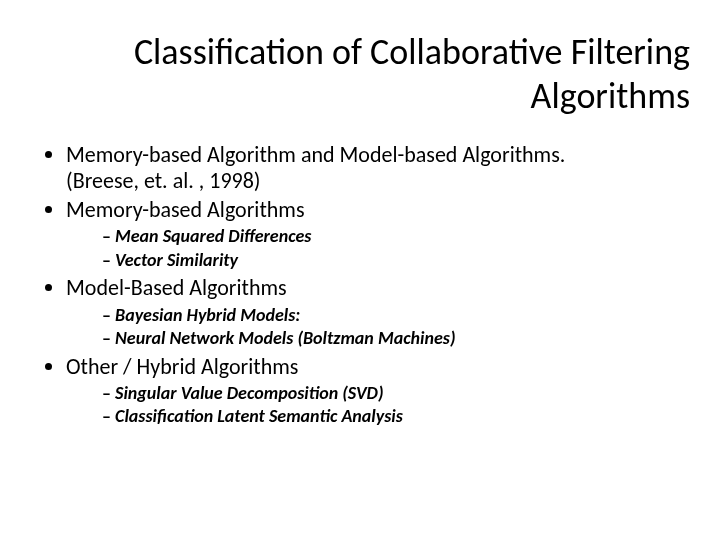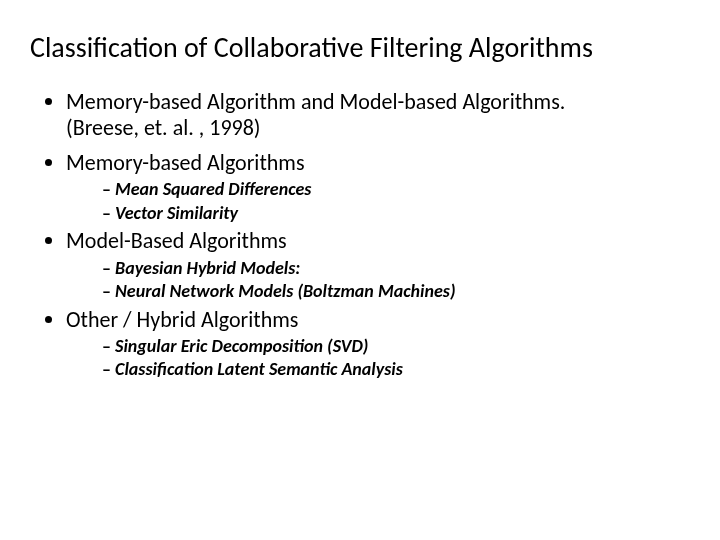--- a/index.html
+++ b/index.html
@@ -11,34 +11,34 @@
     font-family: "Calibri", "Segoe UI", Arial, sans-serif;
     color: #000000;
   }
   .slide {
     width: 720px;
     height: 540px;
     box-sizing: border-box;
     padding: 30px 30px 30px 30px;
   }
   .title {
-    font-size: 28px;
-    text-align: left;
+    font-size: 36px;
+    text-align: right;
     margin: 0 0 24px 0;
     font-weight: 400;
   }
   ul.level1 {
     list-style: disc;
     margin: 0;
     padding-left: 36px;
   }
   ul.level1 > li {
     font-size: 22px;
     line-height: 1.2;
-    margin-bottom: 8px;
+    margin-bottom: 2px;
   }
   ul.level1 > li.tight {
     margin-bottom: 0;
   }
   ul.level2 {
     list-style: none;
     margin: 2px 0 4px 0;
     padding-left: 36px;
     font-weight: bold;
   }
@@ -84,20 +84,20 @@
       <span>Model-Based Algorithms</span>
       <ul class="level2">
         <li><span>Bayesian Hybrid Models:</span></li>
         <li><span>Neural Network Models (Boltzman Machines)</span></li>
       </ul>
     </li>
 
     <li class="tight">
       <span>Other / Hybrid Algorithms</span>
       <ul class="level2">
-        <li><span>Singular Eric Decomposition (SVD)</span></li>
+        <li><span>Singular Value Decomposition (SVD)</span></li>
         <li><span>Classification Latent Semantic Analysis</span></li>
       </ul>
     </li>
 
   </ul>
 
 </div>
 
 </body></html>

